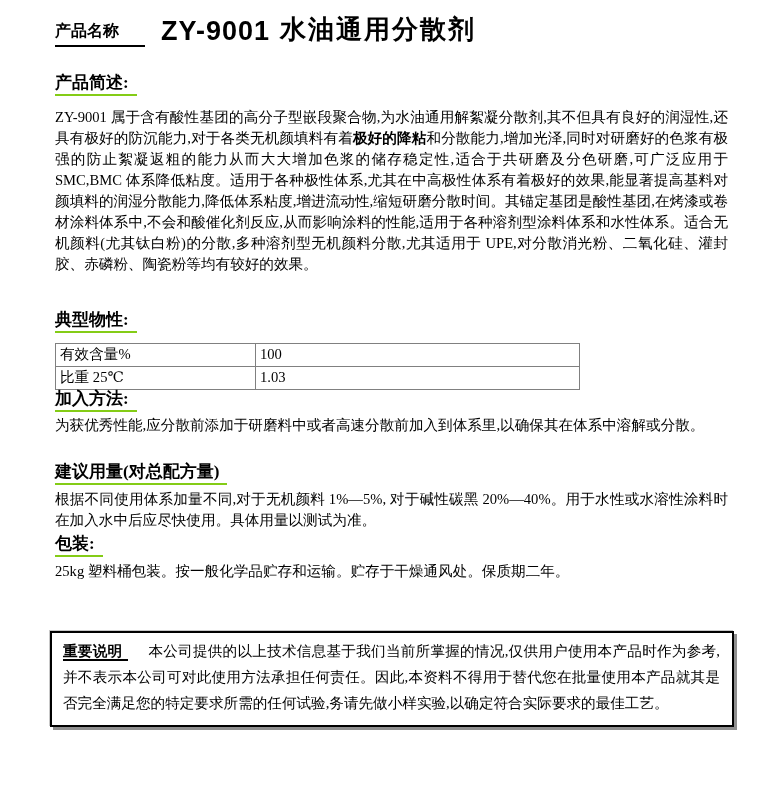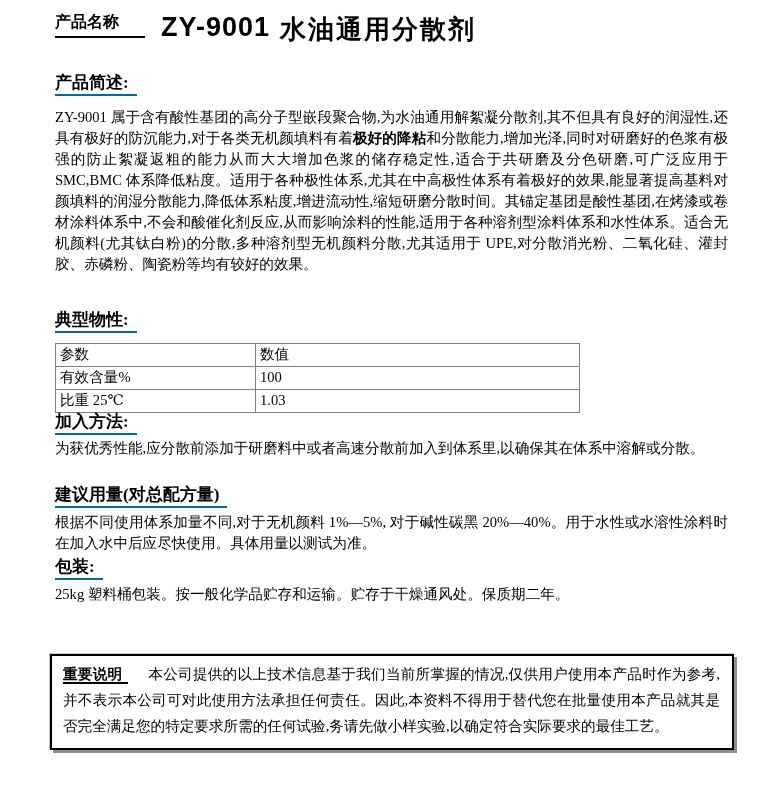--- a/index.html
+++ b/index.html
@@ -13,21 +13,21 @@
   }
   .page {
     width: 782px;
     height: 798px;
     padding: 12px 54px 0 55px;
   }
 
   
   .title-row {
     display: flex;
-    align-items: flex-start;
+    align-items: flex-end;
     white-space: nowrap;
   }
   .title-label {
     font-size: 16px;
     font-weight: bold;
     border-bottom: 2px solid #000;
     padding-bottom: 3px;
     padding-right: 26px;
     margin-right: 16px;
   }
@@ -46,21 +46,21 @@
   }
 
   
   .section-heading {
     font-size: 17px;
     font-weight: bold;
     line-height: 1;
   }
   .section-heading > span {
     display: inline-block;
-    border-bottom: 2px solid #0369a1;
+    border-bottom: 2px solid #84cc16;
     padding-bottom: 3px;
     padding-right: 8px;
   }
 
   
   .body-text {
     font-size: 14.6px;
     line-height: 21px;
     text-align: justify;
     margin: 0;
@@ -129,24 +129,20 @@
     <span>产品简述:</span>
   </div>
   <p class="body-text intro-para"><span>ZY-9001 属于含有酸性基团的高分子型嵌段聚合物,为水油通用解絮凝分散剂,其不但具有良好的润湿性,还具有极好的防沉能力,对于各类无机颜填料有着</span><span class="bold-run">极好的降粘</span><span>和分散能力,增加光泽,同时对研磨好的色浆有极强的防止絮凝返粗的能力从而大大增加色浆的储存稳定性,适合于共研磨及分色研磨,可广泛应用于 SMC,BMC 体系降低粘度。适用于各种极性体系,尤其在中高极性体系有着极好的效果,能显著提高基料对颜填料的润湿分散能力,降低体系粘度,增进流动性,缩短研磨分散时间。其锚定基团是酸性基团,在烤漆或卷材涂料体系中,不会和酸催化剂反应,从而影响涂料的性能,适用于各种溶剂型涂料体系和水性体系。适合无机颜料(尤其钛白粉)的分散,多种溶剂型无机颜料分散,尤其适用于 UPE,对分散消光粉、二氧化硅、灌封胶、赤磷粉、陶瓷粉等均有较好的效果。</span></p>
 
   <div class="section-heading props-heading">
     <span>典型物性:</span>
   </div>
   <table class="props-table">
     <tbody>
       <tr>
-        <td class="col-param">参数</td>
-        <td>数值</td>
-      </tr>
-      <tr>
         <td class="col-param">有效含量%</td>
         <td>100</td>
       </tr>
       <tr>
         <td class="col-param">比重 25℃</td>
         <td>1.03</td>
       </tr>
     </tbody>
   </table>
 

